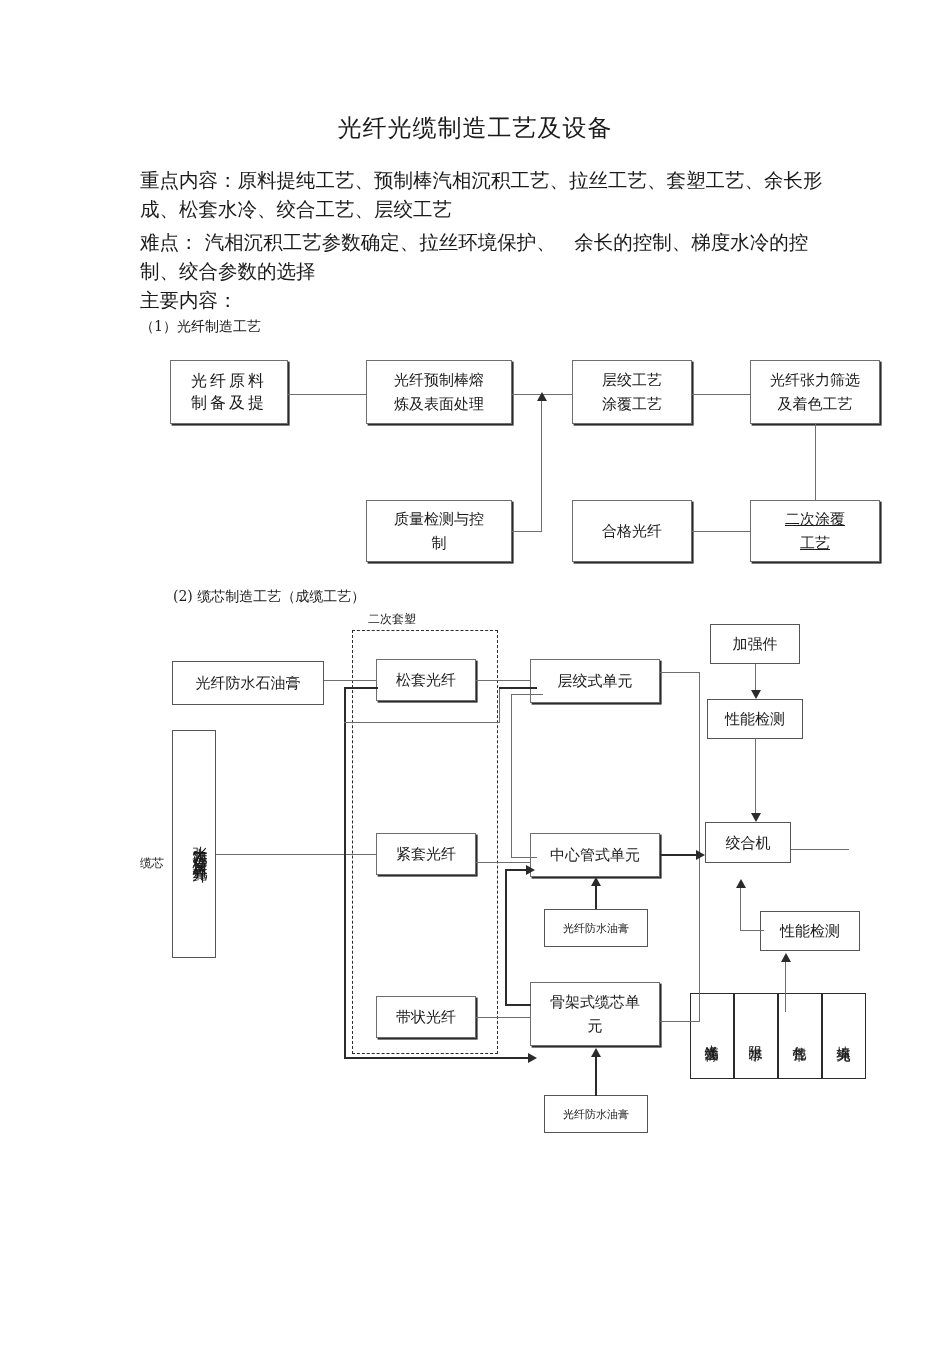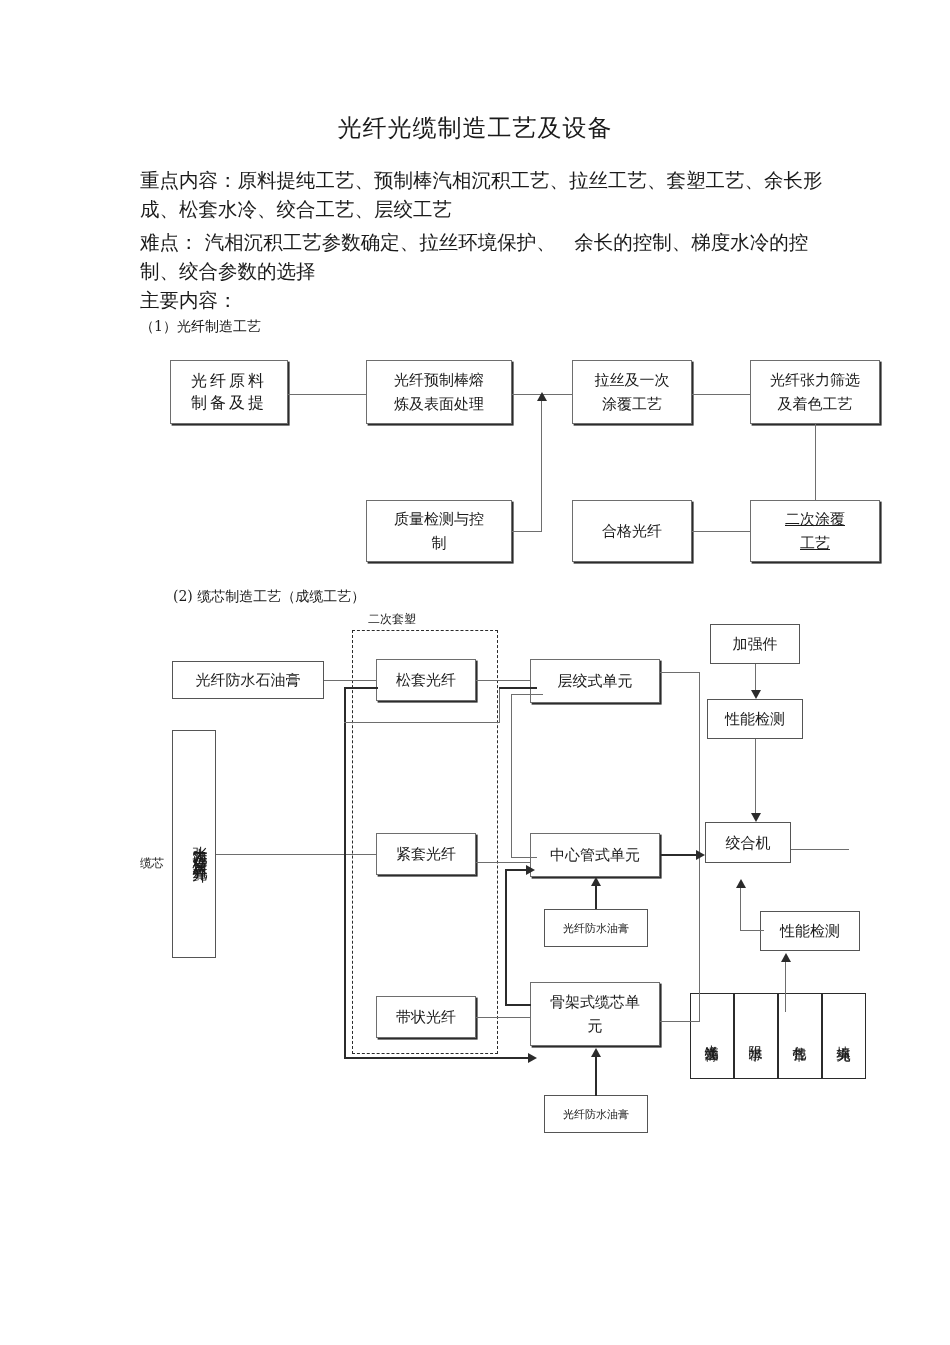--- a/index.html
+++ b/index.html
@@ -89,21 +89,21 @@
   <div class="sec-label" id="sec2">(2) 缆芯制造工艺（成缆工艺）</div>
 
   <div>
 
     <div class="node sparse" style="left:170px;top:360px;width:118px;height:64px;white-space:pre-line;">光纤原料
 制备及提</div>
 
     <div class="node" style="left:366px;top:360px;width:146px;height:64px;white-space:pre-line;">光纤预制棒熔
 炼及表面处理</div>
 
-    <div class="node" style="left:572px;top:360px;width:120px;height:64px;white-space:pre-line;">拉丝及一次
+    <div class="node" style="left:572px;top:360px;width:120px;height:64px;white-space:pre-line;">层绞工艺
 涂覆工艺</div>
 
     <div class="node" style="left:750px;top:360px;width:130px;height:64px;white-space:pre-line;">光纤张力筛选
 及着色工艺</div>
 
     <div class="node" style="left:366px;top:500px;width:146px;height:62px;white-space:pre-line;">质量检测与控
 制</div>
 
     <div class="node" style="left:572px;top:500px;width:120px;height:62px;">合格光纤</div>
 
@@ -123,21 +123,21 @@
     <div class="arr up" style="left:537px;top:392px;"></div>
   </div>
 
   <div>
 
     <div class="cap" style="left:368px;top:611px;">二次套塑</div>
     <div class="dash-box" style="left:352px;top:630px;width:146px;height:424px;"></div>
 
     <div class="cap" style="left:140px;top:855px;">缆芯</div>
 
-    <div class="node plain" style="left:172px;top:661px;width:152px;height:38px;">光纤防水石油膏</div>
+    <div class="node plain" style="left:172px;top:661px;width:152px;height:44px;">光纤防水石油膏</div>
 
     <div class="node plain vert" style="left:172px;top:730px;width:44px;height:228px;">张力筛选合格一次着色光纤</div>
 
     <div class="node" style="left:376px;top:659px;width:100px;height:42px;">松套光纤</div>
 
     <div class="node" style="left:376px;top:833px;width:100px;height:42px;">紧套光纤</div>
 
     <div class="node" style="left:376px;top:996px;width:100px;height:42px;">带状光纤</div>
 
     <div class="node" style="left:530px;top:659px;width:130px;height:44px;">层绞式单元</div>

